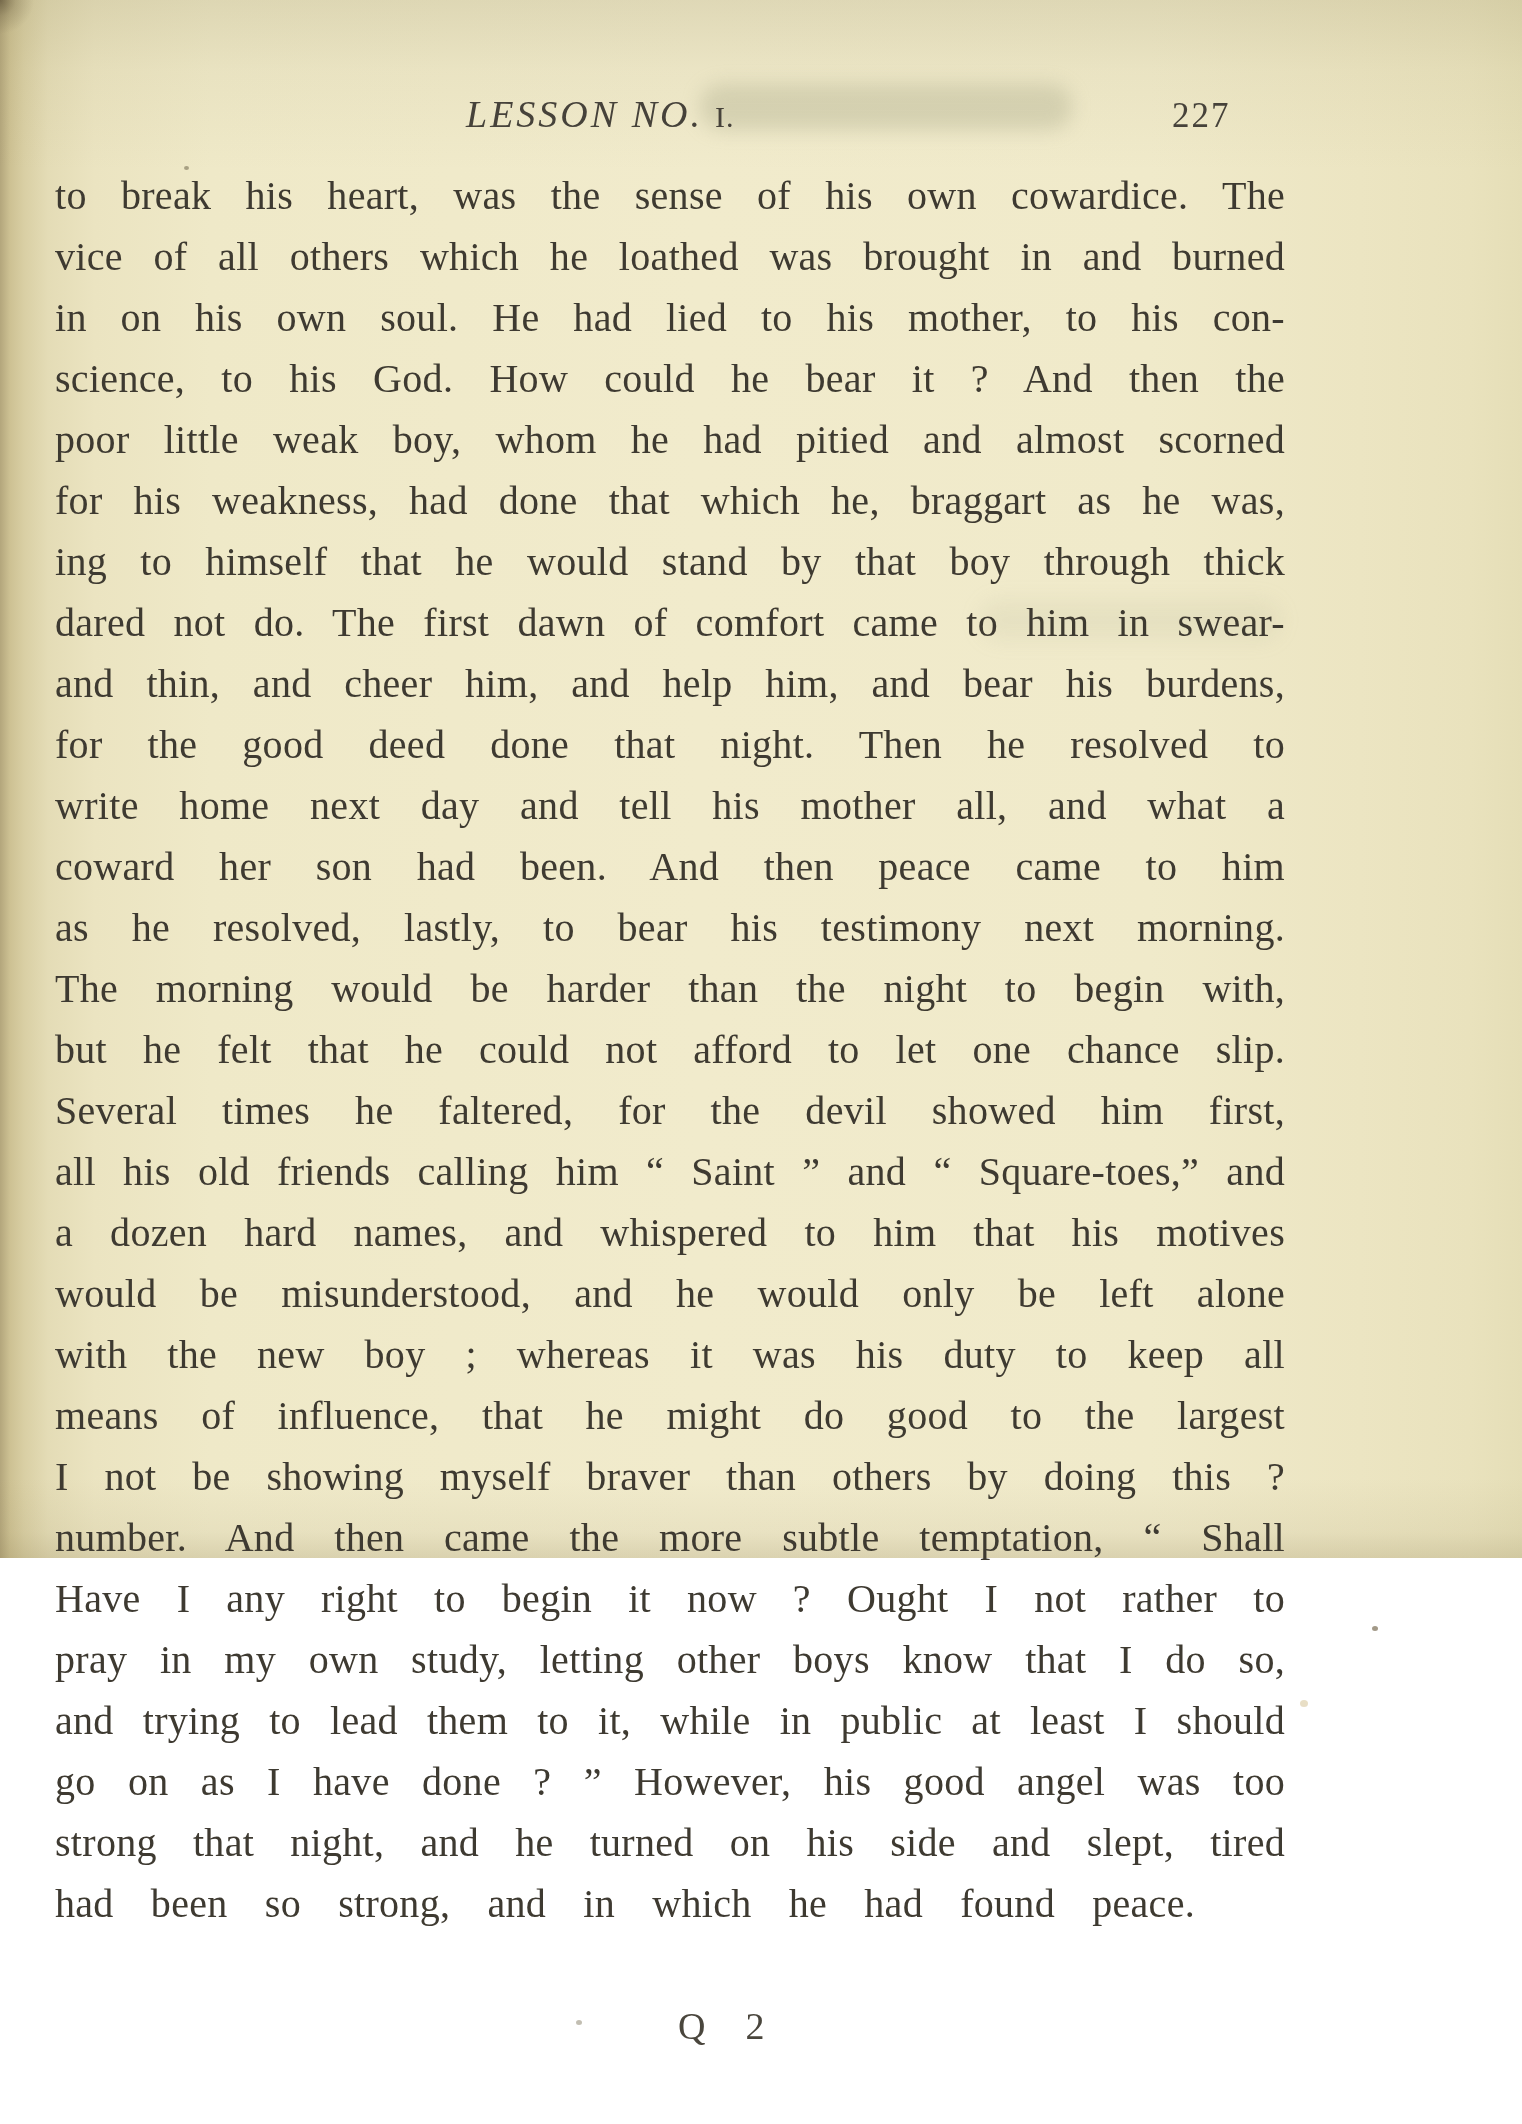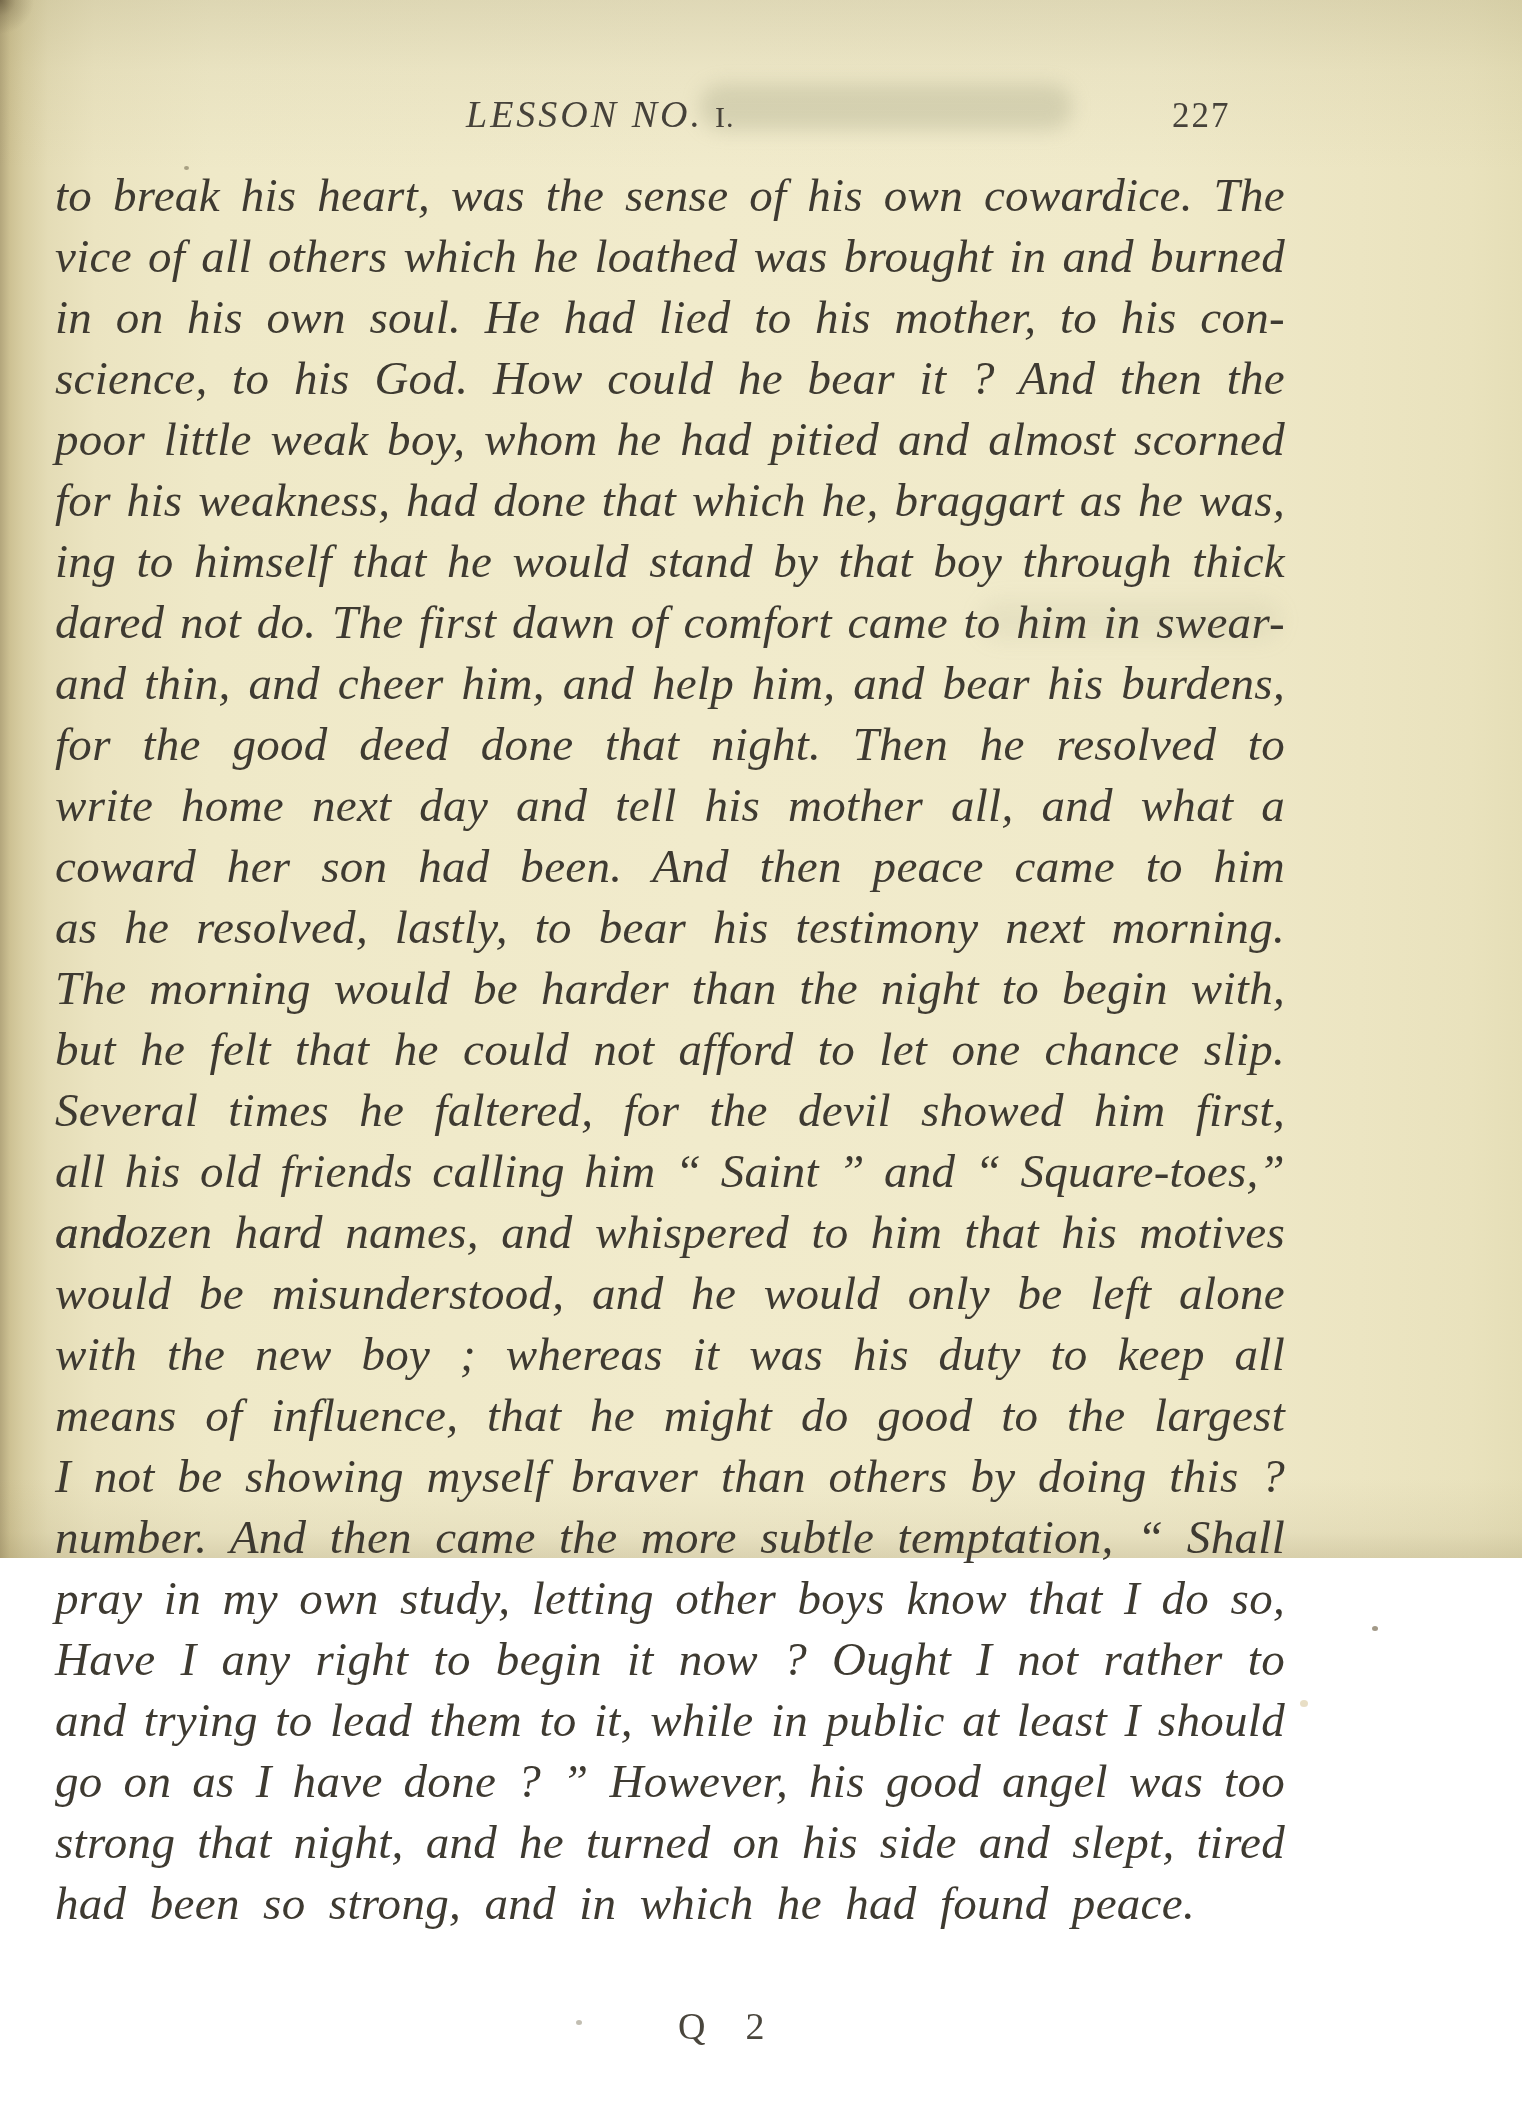--- a/index.html
+++ b/index.html
@@ -92,28 +92,27 @@
 
   .text-block {
     position: absolute;
     left: 55px;
     top: 165px;
     width: 1230px;
   }
   .line {
     height: 61px;
     line-height: 61px;
-    font-size: 47px;
+    font-size: 40px;
     letter-spacing: 0.3px;
     word-spacing: 2px;
     text-align: justify;
     text-align-last: justify;
     white-space: normal;
     color: #3e3a31;
-    font-style: italic;
   }
   .line.last {
     width: 1140px;
   }
 
   .signature-mark {
     position: absolute;
     left: 678px;
     top: 2004px;
     font-size: 38px;
@@ -156,22 +155,22 @@
     <div class="line">The morning would be harder than the night to begin with,</div>
     <div class="line">but he felt that he could not afford to let one chance slip.</div>
     <div class="line">Several times he faltered, for the devil showed him first,</div>
     <div class="line">all his old friends calling him “ Saint ” and “ Square-toes,” and</div>
     <div class="line">a dozen hard names, and whispered to him that his motives</div>
     <div class="line">would be misunderstood, and he would only be left alone</div>
     <div class="line">with the new boy ;  whereas it was his duty to keep all</div>
     <div class="line">means of influence, that he might do good to the largest</div>
     <div class="line">I not be showing myself braver than others by doing this ?</div>
     <div class="line">number.   And then came the more subtle temptation, “ Shall</div>
+    <div class="line">Have I any right to begin it now ?  Ought I not rather to</div>
     <div class="line">pray in my own study, letting other boys know that I do so,</div>
-    <div class="line">Have I any right to begin it now ?  Ought I not rather to</div>
     <div class="line">and trying to lead them to it, while in public at least I should</div>
     <div class="line">go on as I have done ? ”   However, his good angel was too</div>
     <div class="line">strong that night, and he turned on his side and slept, tired</div>
     <div class="line last">had been so strong, and in which he had found peace.</div>
   </main>
 
   <div class="signature-mark">Q 2</div>
 </div>
 
 </body></html>

